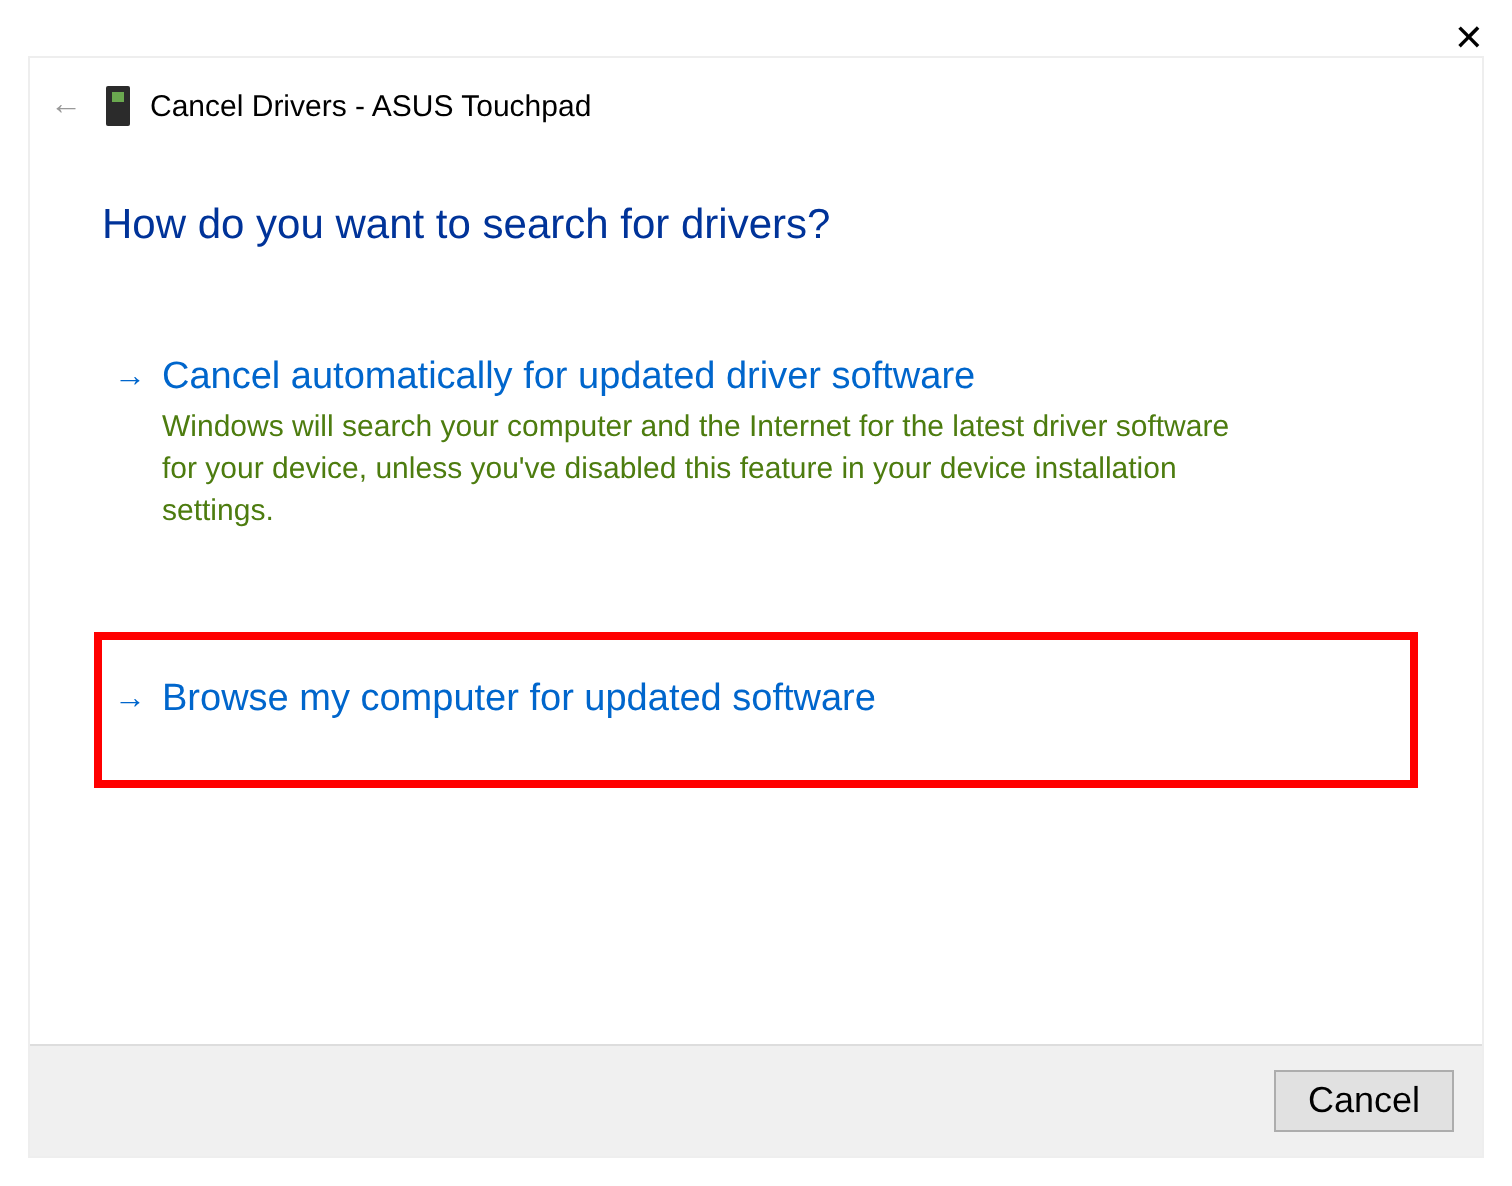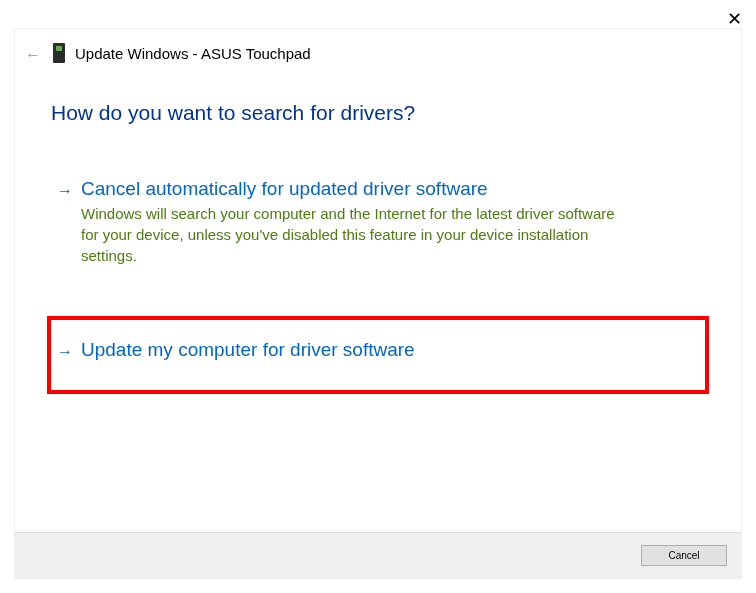--- a/index.html
+++ b/index.html
@@ -108,57 +108,57 @@
     .footer {
       border-top: 1px solid #ddd;
       background: #f0f0f0;
       display: flex;
       justify-content: flex-end;
       padding: 12px 14px;
     }
     .btn {
       min-width: 86px;
       padding: 4px 16px;
-      font-size: 10px;
+      font-size: 18px;
       font-family: inherit;
       background: #e1e1e1;
       border: 1px solid #adadad;
       cursor: pointer;
     }
   </style>
 </head>
 <body>
 
 <div class="close-x">✕</div>
 
 <div class="dialog">
   <div class="content">
 
     <div class="header">
       <span class="back-arrow">←</span>
       <span class="device-icon"></span>
-      <span class="title-text">Update Windows - ASUS Touchpad</span>
+      <span class="title-text">Cancel Drivers - ASUS Touchpad</span>
     </div>
 
     <div class="heading">How do you want to search for drivers?</div>
 
     <div class="options">
 
       <div class="option">
         <div class="opt-row">
           <span class="arrow-icon">→</span>
           <span class="opt-title">Cancel automatically for updated driver software</span>
         </div>
         <div class="opt-desc">Windows will search your computer and the Internet for the latest driver software for your device, unless you've disabled this feature in your device installation settings.</div>
       </div>
 
       <div class="option highlighted">
         <div class="opt-row">
           <span class="arrow-icon">→</span>
-          <span class="opt-title">Update my computer for driver software</span>
+          <span class="opt-title">Browse my computer for updated software</span>
         </div>
       </div>
 
     </div>
   </div>
 
   <div class="footer">
     <button class="btn">Cancel</button>
   </div>
 </div>

